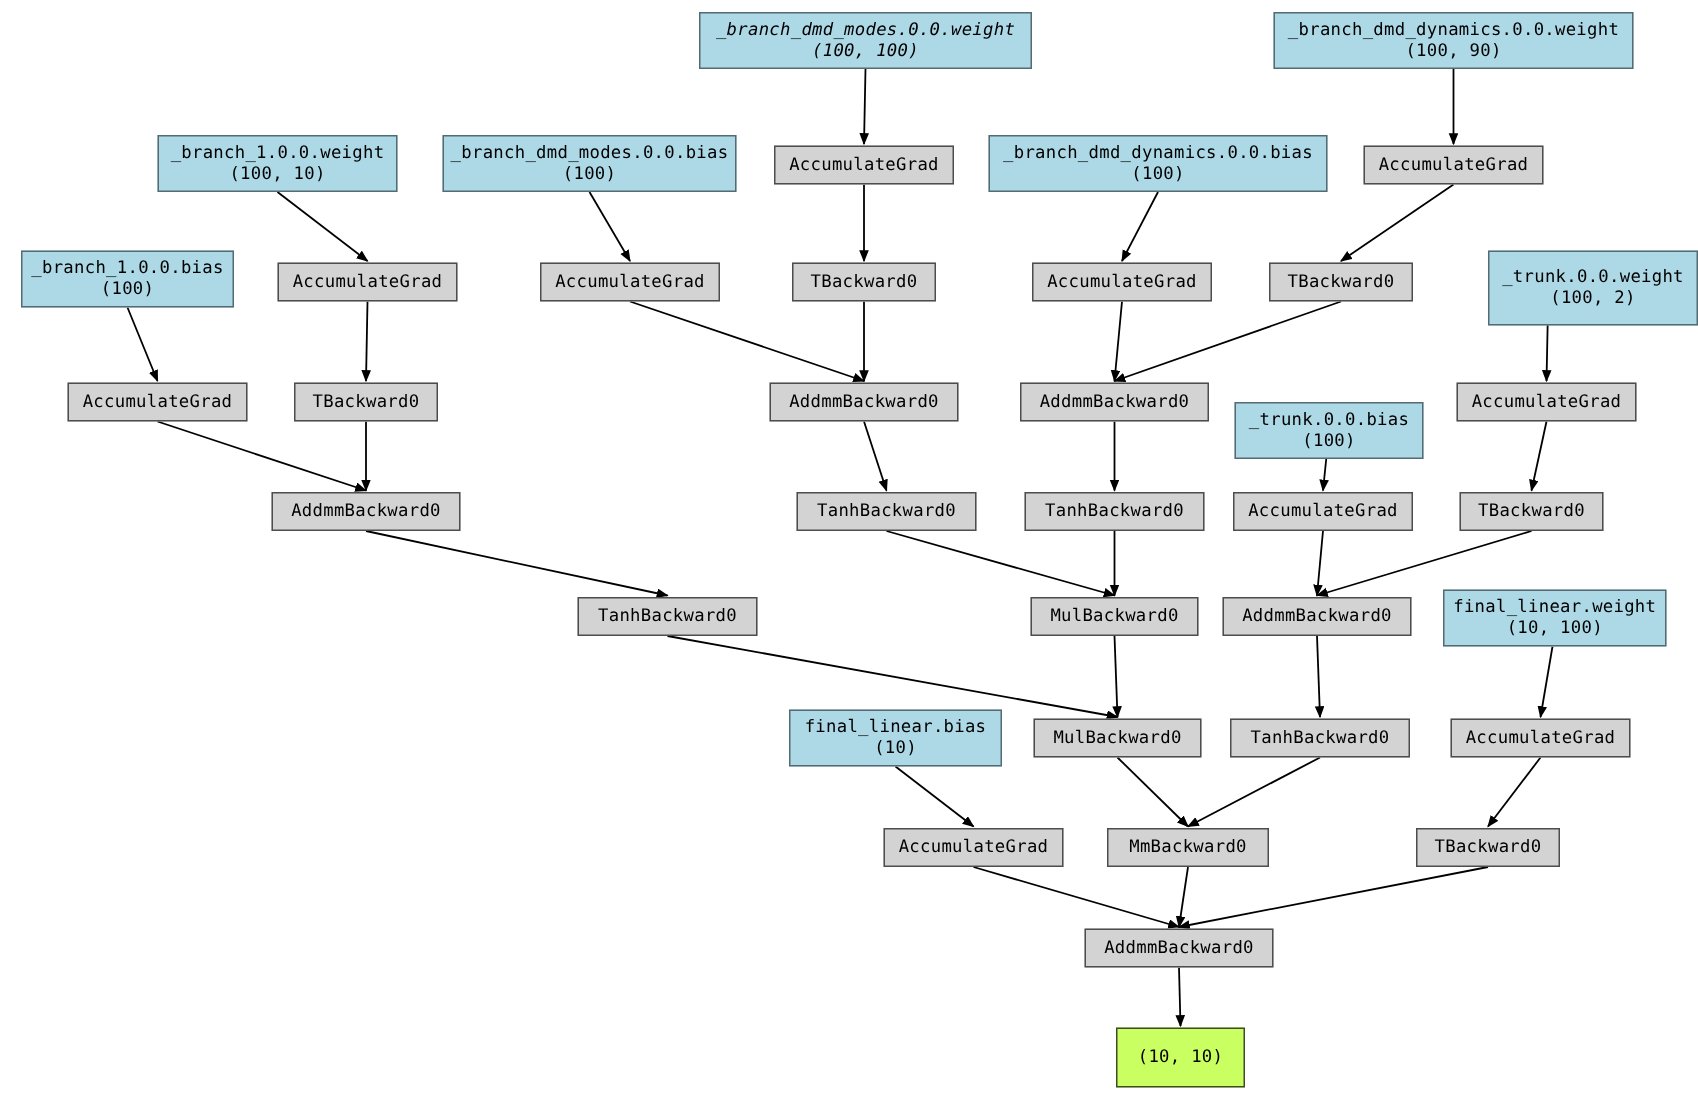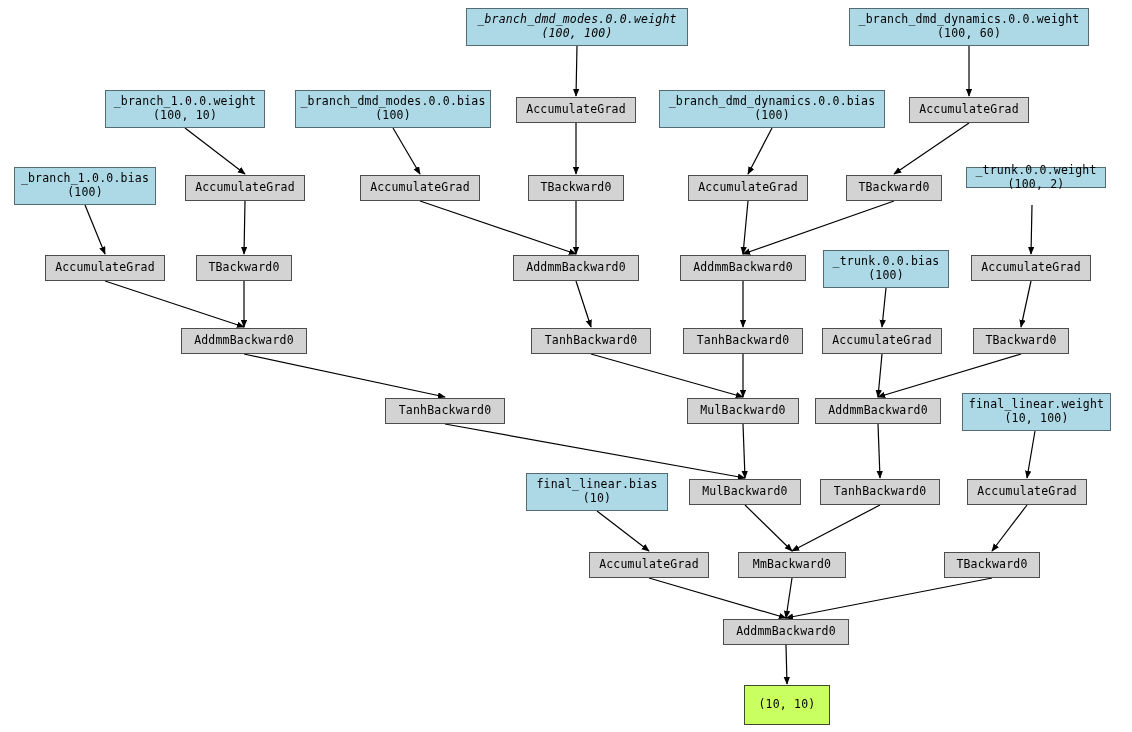--- a/index.html
+++ b/index.html
@@ -104,38 +104,38 @@
         <line x1="1035" y1="431" x2="1027" y2="478" stroke="#000000" stroke-width="1.2" marker-end="url(#arrowhead)"></line>
         <line x1="1027" y1="505" x2="992" y2="551" stroke="#000000" stroke-width="1.2" marker-end="url(#arrowhead)"></line>
         <line x1="992" y1="578" x2="786" y2="618" stroke="#000000" stroke-width="1.2" marker-end="url(#arrowhead)"></line>
         <line x1="597" y1="511" x2="649" y2="551" stroke="#000000" stroke-width="1.2" marker-end="url(#arrowhead)"></line>
         <line x1="649" y1="578" x2="786" y2="618" stroke="#000000" stroke-width="1.2" marker-end="url(#arrowhead)"></line>
         <line x1="786" y1="645" x2="787" y2="684" stroke="#000000" stroke-width="1.2" marker-end="url(#arrowhead)"></line>
       </g>
   </svg>
   <div id="node-layer">
       <div class="node param" style="left: 466px; top: 8px; width: 222px; height: 38px; font-style: italic;"><span class="ln">_branch_dmd_modes.0.0.weight</span><span class="ln">(100, 100)</span></div>
-      <div class="node param" style="left: 849px; top: 8px; width: 240px; height: 38px;"><span class="ln">_branch_dmd_dynamics.0.0.weight</span><span class="ln">(100, 60)</span></div>
+      <div class="node param" style="left: 849px; top: 8px; width: 240px; height: 38px;"><span class="ln">_branch_dmd_dynamics.0.0.weight</span><span class="ln">(100, 90)</span></div>
       <div class="node param" style="left: 105px; top: 90px; width: 160px; height: 38px;"><span class="ln">_branch_1.0.0.weight</span><span class="ln">(100, 10)</span></div>
       <div class="node param" style="left: 295px; top: 90px; width: 196px; height: 38px;"><span class="ln">_branch_dmd_modes.0.0.bias</span><span class="ln">(100)</span></div>
       <div class="node op" style="left: 516px; top: 97px; width: 120px; height: 26px;"><span class="ln">AccumulateGrad</span></div>
       <div class="node param" style="left: 659px; top: 90px; width: 226px; height: 38px;"><span class="ln">_branch_dmd_dynamics.0.0.bias</span><span class="ln">(100)</span></div>
       <div class="node op" style="left: 909px; top: 97px; width: 120px; height: 26px;"><span class="ln">AccumulateGrad</span></div>
       <div class="node param" style="left: 14px; top: 167px; width: 142px; height: 38px;"><span class="ln">_branch_1.0.0.bias</span><span class="ln">(100)</span></div>
       <div class="node op" style="left: 185px; top: 175px; width: 120px; height: 26px;"><span class="ln">AccumulateGrad</span></div>
       <div class="node op" style="left: 360px; top: 175px; width: 120px; height: 26px;"><span class="ln">AccumulateGrad</span></div>
       <div class="node op" style="left: 528px; top: 175px; width: 96px; height: 26px;"><span class="ln">TBackward0</span></div>
       <div class="node op" style="left: 688px; top: 175px; width: 120px; height: 26px;"><span class="ln">AccumulateGrad</span></div>
       <div class="node op" style="left: 846px; top: 175px; width: 96px; height: 26px;"><span class="ln">TBackward0</span></div>
-      <div class="node param" style="left: 966px; top: 167px; width: 140px; height: 21px;"><span class="ln">_trunk.0.0.weight</span><span class="ln">(100, 2)</span></div>
+      <div class="node param" style="left: 992px; top: 167px; width: 140px; height: 50px;"><span class="ln">_trunk.0.0.weight</span><span class="ln">(100, 2)</span></div>
       <div class="node op" style="left: 45px; top: 255px; width: 120px; height: 26px;"><span class="ln">AccumulateGrad</span></div>
       <div class="node op" style="left: 196px; top: 255px; width: 96px; height: 26px;"><span class="ln">TBackward0</span></div>
       <div class="node op" style="left: 513px; top: 255px; width: 126px; height: 26px;"><span class="ln">AddmmBackward0</span></div>
       <div class="node op" style="left: 680px; top: 255px; width: 126px; height: 26px;"><span class="ln">AddmmBackward0</span></div>
-      <div class="node param" style="left: 823px; top: 250px; width: 126px; height: 38px;"><span class="ln">_trunk.0.0.bias</span><span class="ln">(100)</span></div>
+      <div class="node param" style="left: 823px; top: 268px; width: 126px; height: 38px;"><span class="ln">_trunk.0.0.bias</span><span class="ln">(100)</span></div>
       <div class="node op" style="left: 971px; top: 255px; width: 120px; height: 26px;"><span class="ln">AccumulateGrad</span></div>
       <div class="node op" style="left: 181px; top: 328px; width: 126px; height: 26px;"><span class="ln">AddmmBackward0</span></div>
       <div class="node op" style="left: 531px; top: 328px; width: 120px; height: 26px;"><span class="ln">TanhBackward0</span></div>
       <div class="node op" style="left: 683px; top: 328px; width: 120px; height: 26px;"><span class="ln">TanhBackward0</span></div>
       <div class="node op" style="left: 822px; top: 328px; width: 120px; height: 26px;"><span class="ln">AccumulateGrad</span></div>
       <div class="node op" style="left: 973px; top: 328px; width: 96px; height: 26px;"><span class="ln">TBackward0</span></div>
       <div class="node op" style="left: 385px; top: 398px; width: 120px; height: 26px;"><span class="ln">TanhBackward0</span></div>
       <div class="node op" style="left: 687px; top: 398px; width: 112px; height: 26px;"><span class="ln">MulBackward0</span></div>
       <div class="node op" style="left: 815px; top: 398px; width: 126px; height: 26px;"><span class="ln">AddmmBackward0</span></div>
       <div class="node param" style="left: 962px; top: 393px; width: 149px; height: 38px;"><span class="ln">final_linear.weight</span><span class="ln">(10, 100)</span></div>

